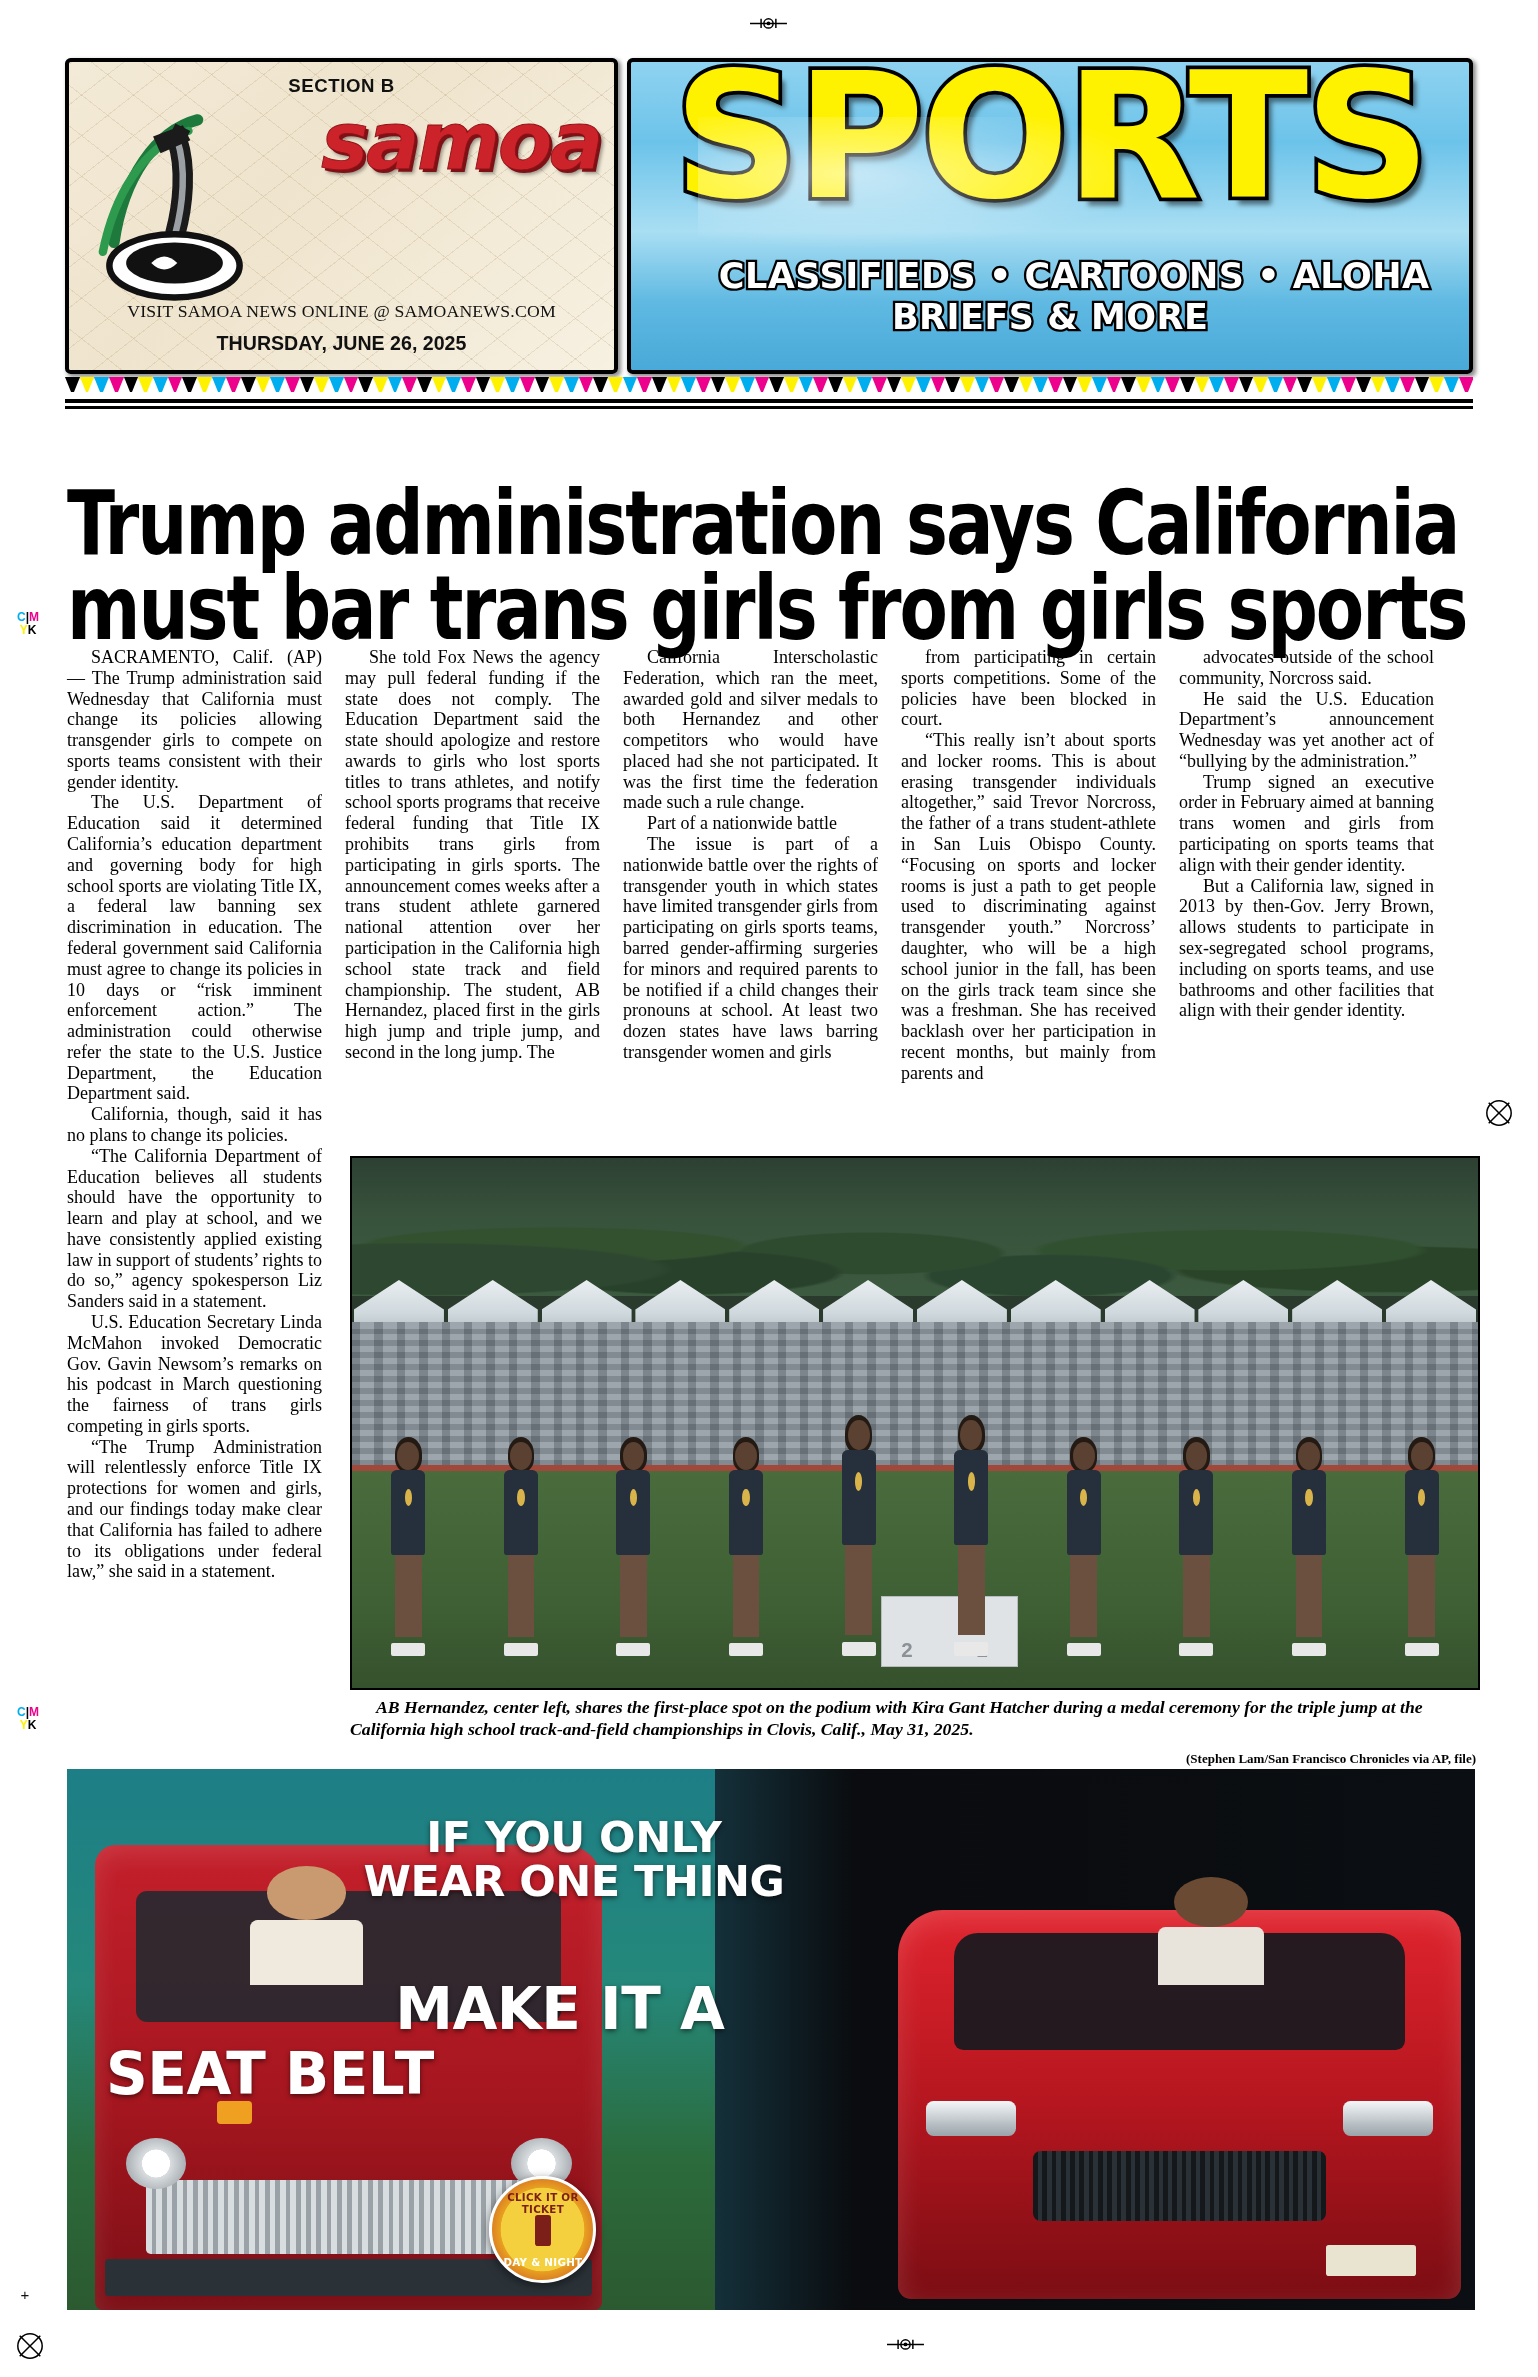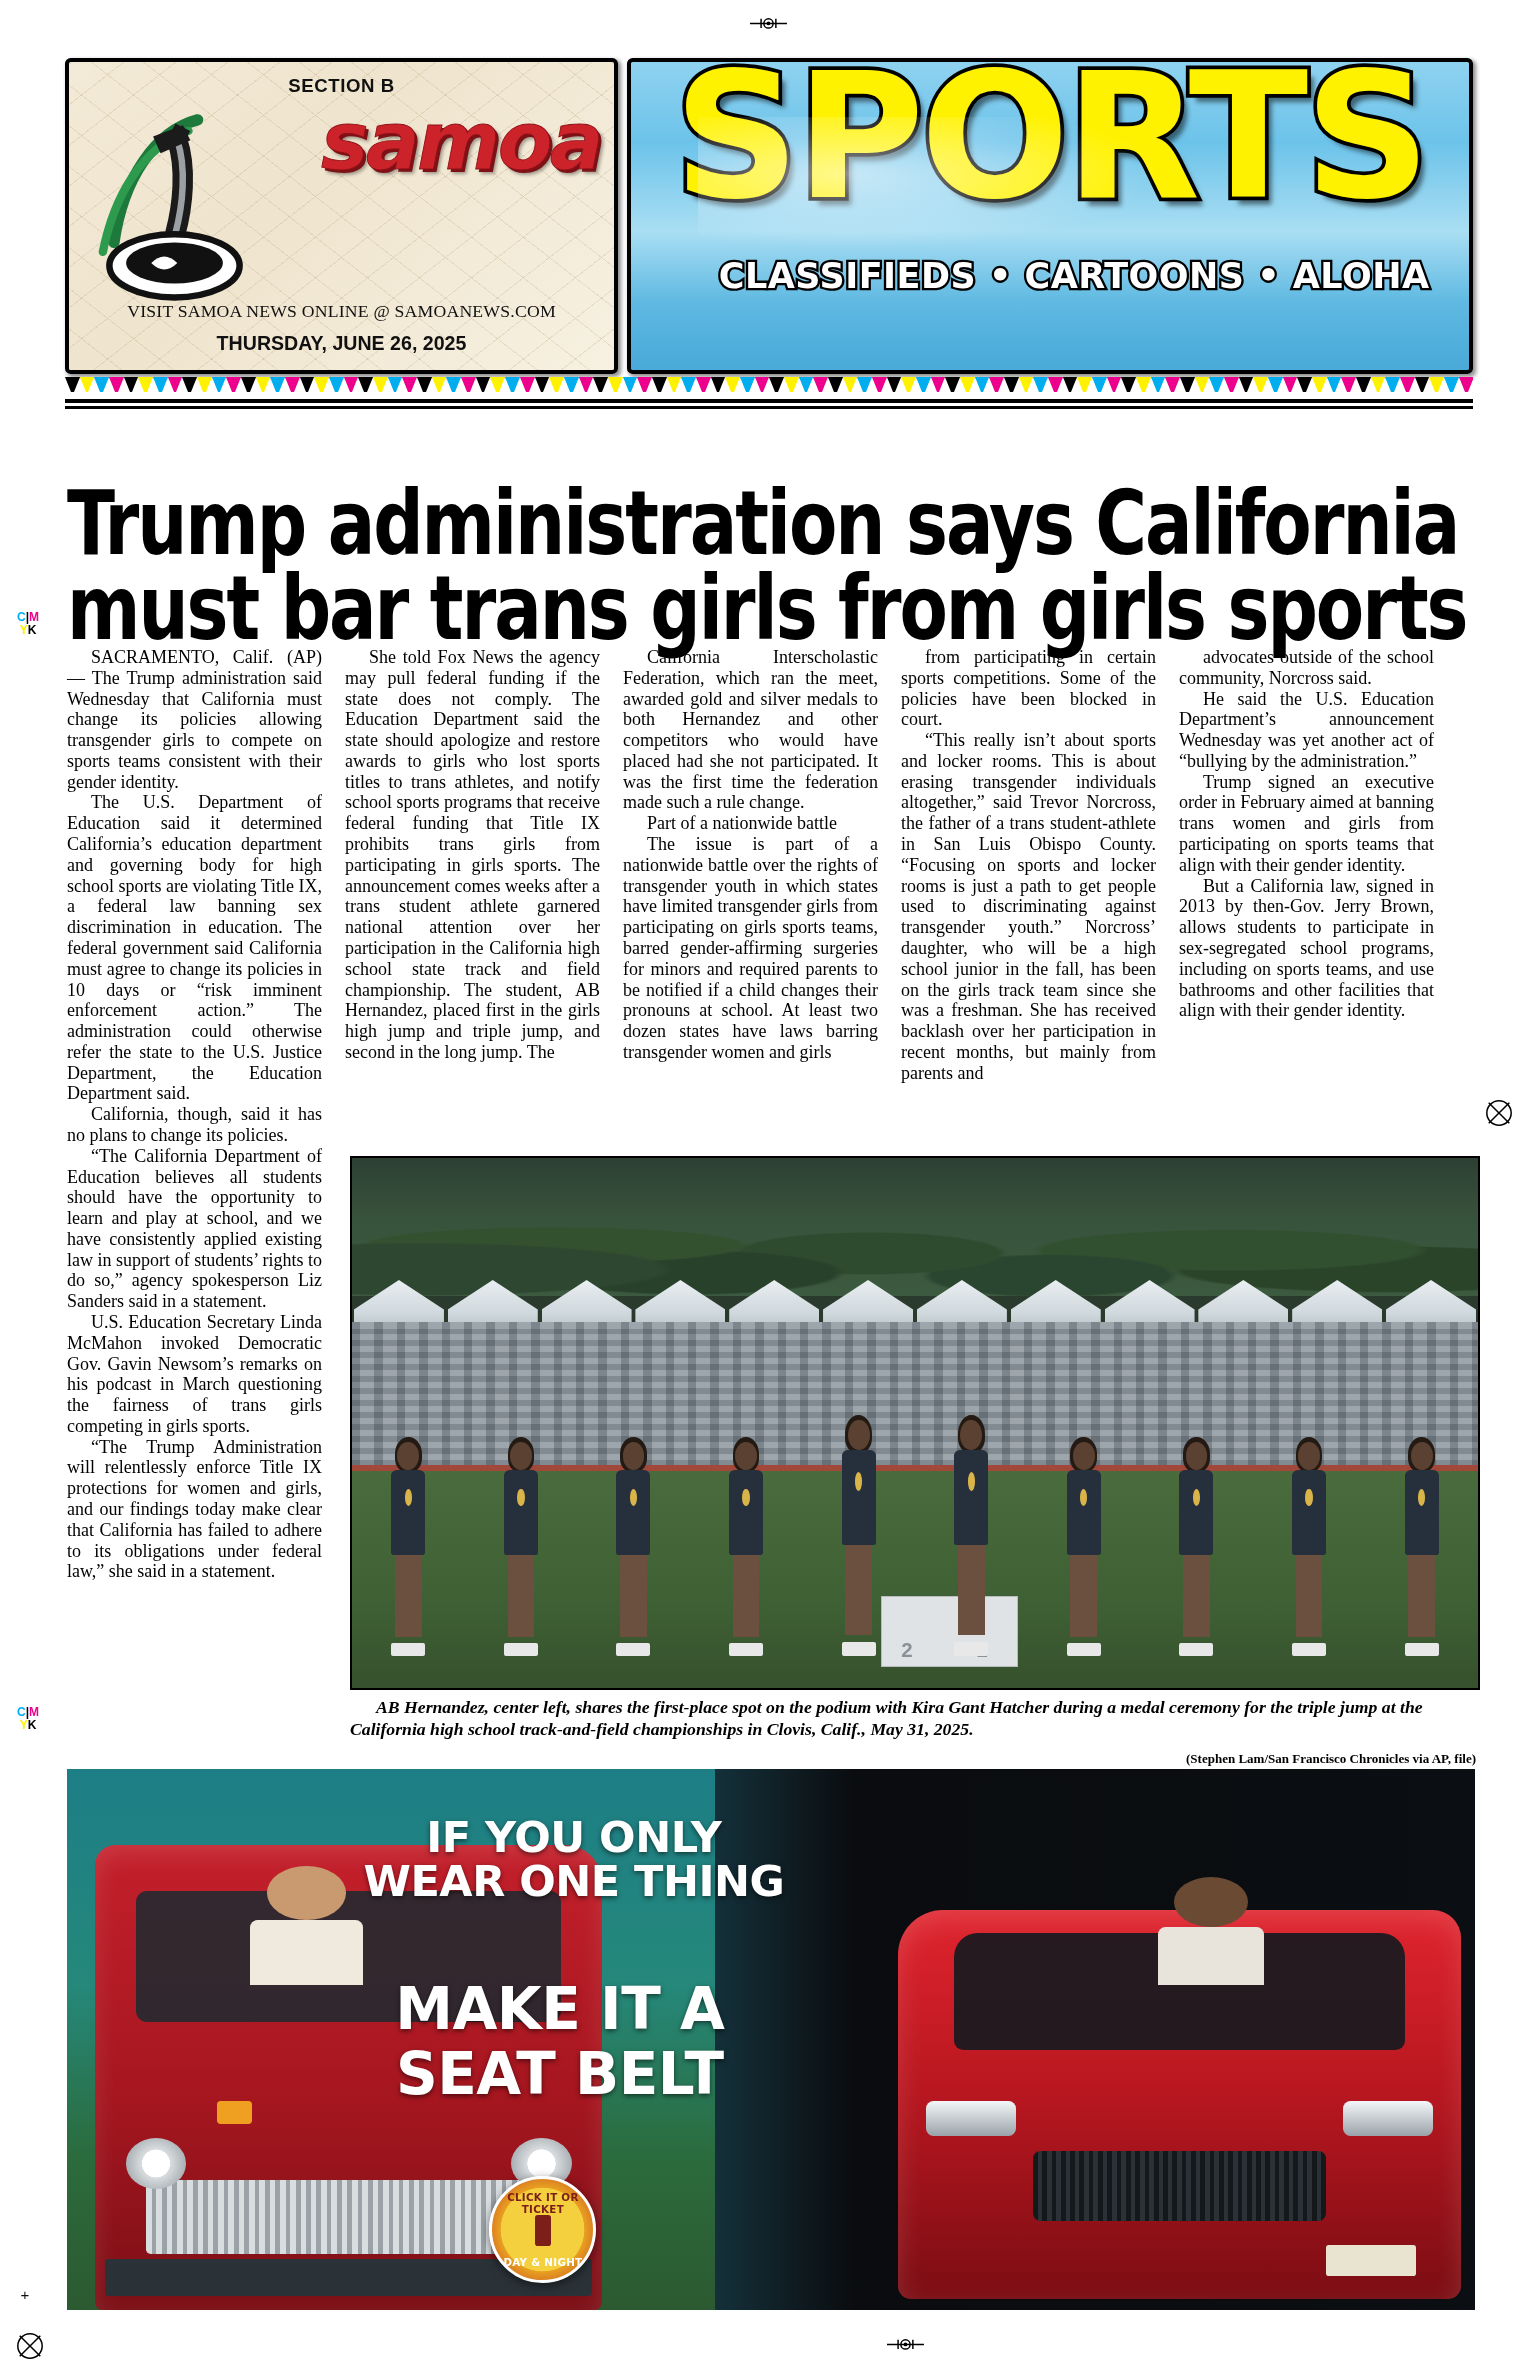--- a/index.html
+++ b/index.html
@@ -149,21 +149,21 @@
   .driverA .h{width:70%;height:45%;border-radius:50%;background:#c9996f;margin:0 auto;}
   .driverA .b{width:100%;height:55%;background:#f0e9dd;border-radius:7.5px 7.5px 0 0;}
   .driverB{position:absolute;right:15%;top:20%;width:7.5%;height:20%;}
   .driverB .h{width:70%;height:46%;border-radius:50%;background:#6b4a33;margin:0 auto;}
   .driverB .b{width:100%;height:54%;background:#e9e4db;border-radius:7.5px 7.5px 0 0;}
   .ad-l1,.ad-l2,.ad-l3,.ad-l4{position:absolute;font-family:"DejaVu Sans",sans-serif;font-weight:bold;color:#fff;
      text-shadow:0 1.9px 5.6px rgba(0,0,0,.55);letter-spacing:-0.5px;}
   .ad-l1{left:0;top:8%;width:72%;text-align:center;font-size:43px;}
   .ad-l2{left:0;top:16%;width:72%;text-align:center;font-size:43px;}
   .ad-l3{left:0;top:38%;width:70%;text-align:center;font-size:58px;}
-  .ad-l4{left:0;top:50%;width:70%;text-align:center;font-size:58px;}
+  .ad-l4{left:0;top:50%;width:70%;text-align:left;font-size:58px;padding-left:39px;}
   .ad-seal{position:absolute;left:30%;bottom:5%;width:101px;height:101px;border-radius:50%;
      background:radial-gradient(circle,#f4d03f 0 58%,#e8a020 59%,#c0392b 100%);
      border:3.7px solid #fff;box-shadow:0 2.8px 9.3px rgba(0,0,0,.5);}
   .ad-seal .t{position:absolute;left:0;top:12%;width:100%;text-align:center;
      font-family:"DejaVu Sans",sans-serif;font-weight:bold;font-size:10.3px;color:#7b1f18;letter-spacing:0.3px;}
   .ad-seal .b{position:absolute;left:0;bottom:12%;width:100%;text-align:center;
      font-family:"DejaVu Sans",sans-serif;font-weight:bold;font-size:10.3px;color:#fff;letter-spacing:0.3px;}
   .ad-seal .fig{position:absolute;left:42%;top:36%;width:16%;height:30%;background:#7b1f18;border-radius:2.8px;}
 </style>
 </head>
@@ -238,20 +238,21 @@
         <div class="w1">samoa</div>
       </div>
 
       <div class="visitline">VISIT SAMOA NEWS ONLINE @ SAMOANEWS.COM</div>
       <div class="dateline">THURSDAY, JUNE 26, 2025</div>
     </div>
 
     <div class="sportsbox">
       <div class="sports-word">SPORTS</div>
       <div class="sports-sub1">CLASSIFIEDS • CARTOONS • ALOHA</div>
+      <div class="sports-sub2">BRIEFS &amp; MORE</div>
     </div>
   </div>
 
   <div class="colorbar" id="colorbar">
       <i style="border-top: 15px solid rgb(0, 0, 0);"></i>
       <i style="border-top: 15px solid rgb(255, 242, 0);"></i>
       <i style="border-top: 15px solid rgb(0, 174, 239);"></i>
       <i style="border-top: 15px solid rgb(236, 0, 140);"></i>
       <i style="border-top: 15px solid rgb(0, 0, 0);"></i>
       <i style="border-top: 15px solid rgb(255, 242, 0);"></i>

